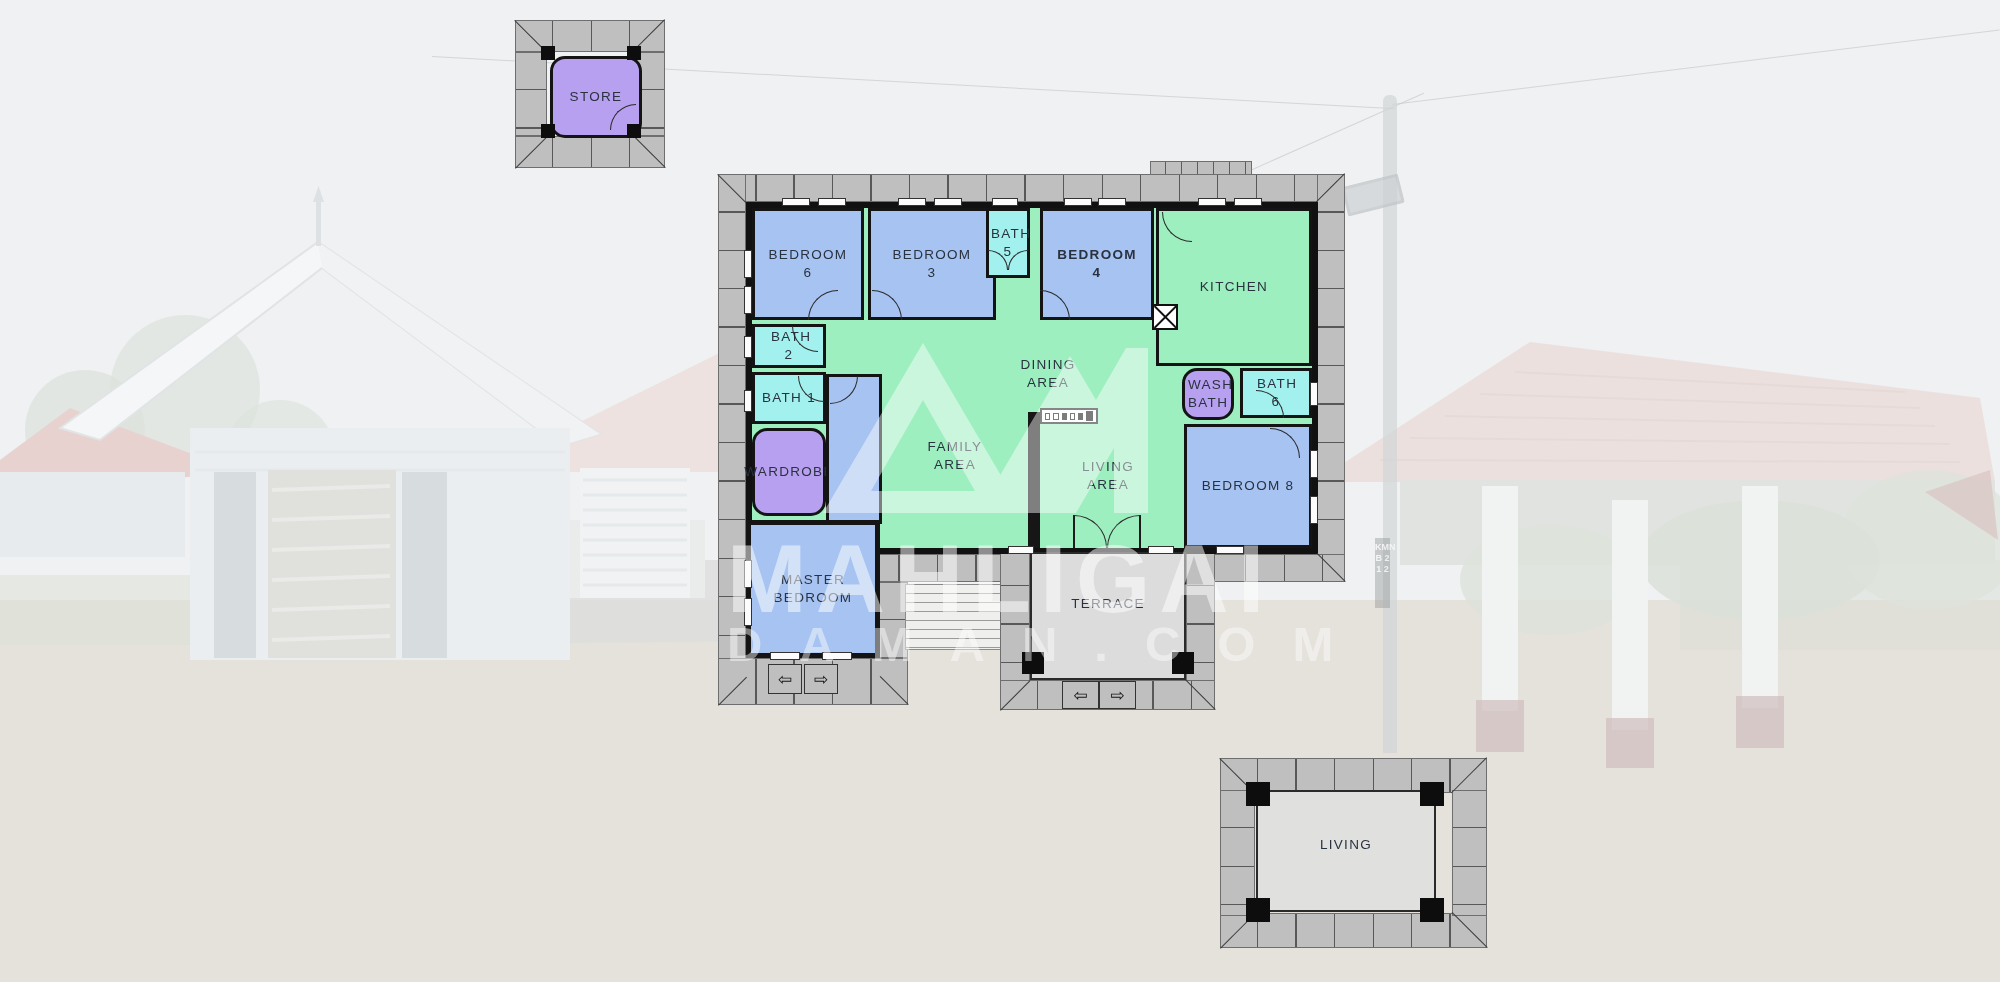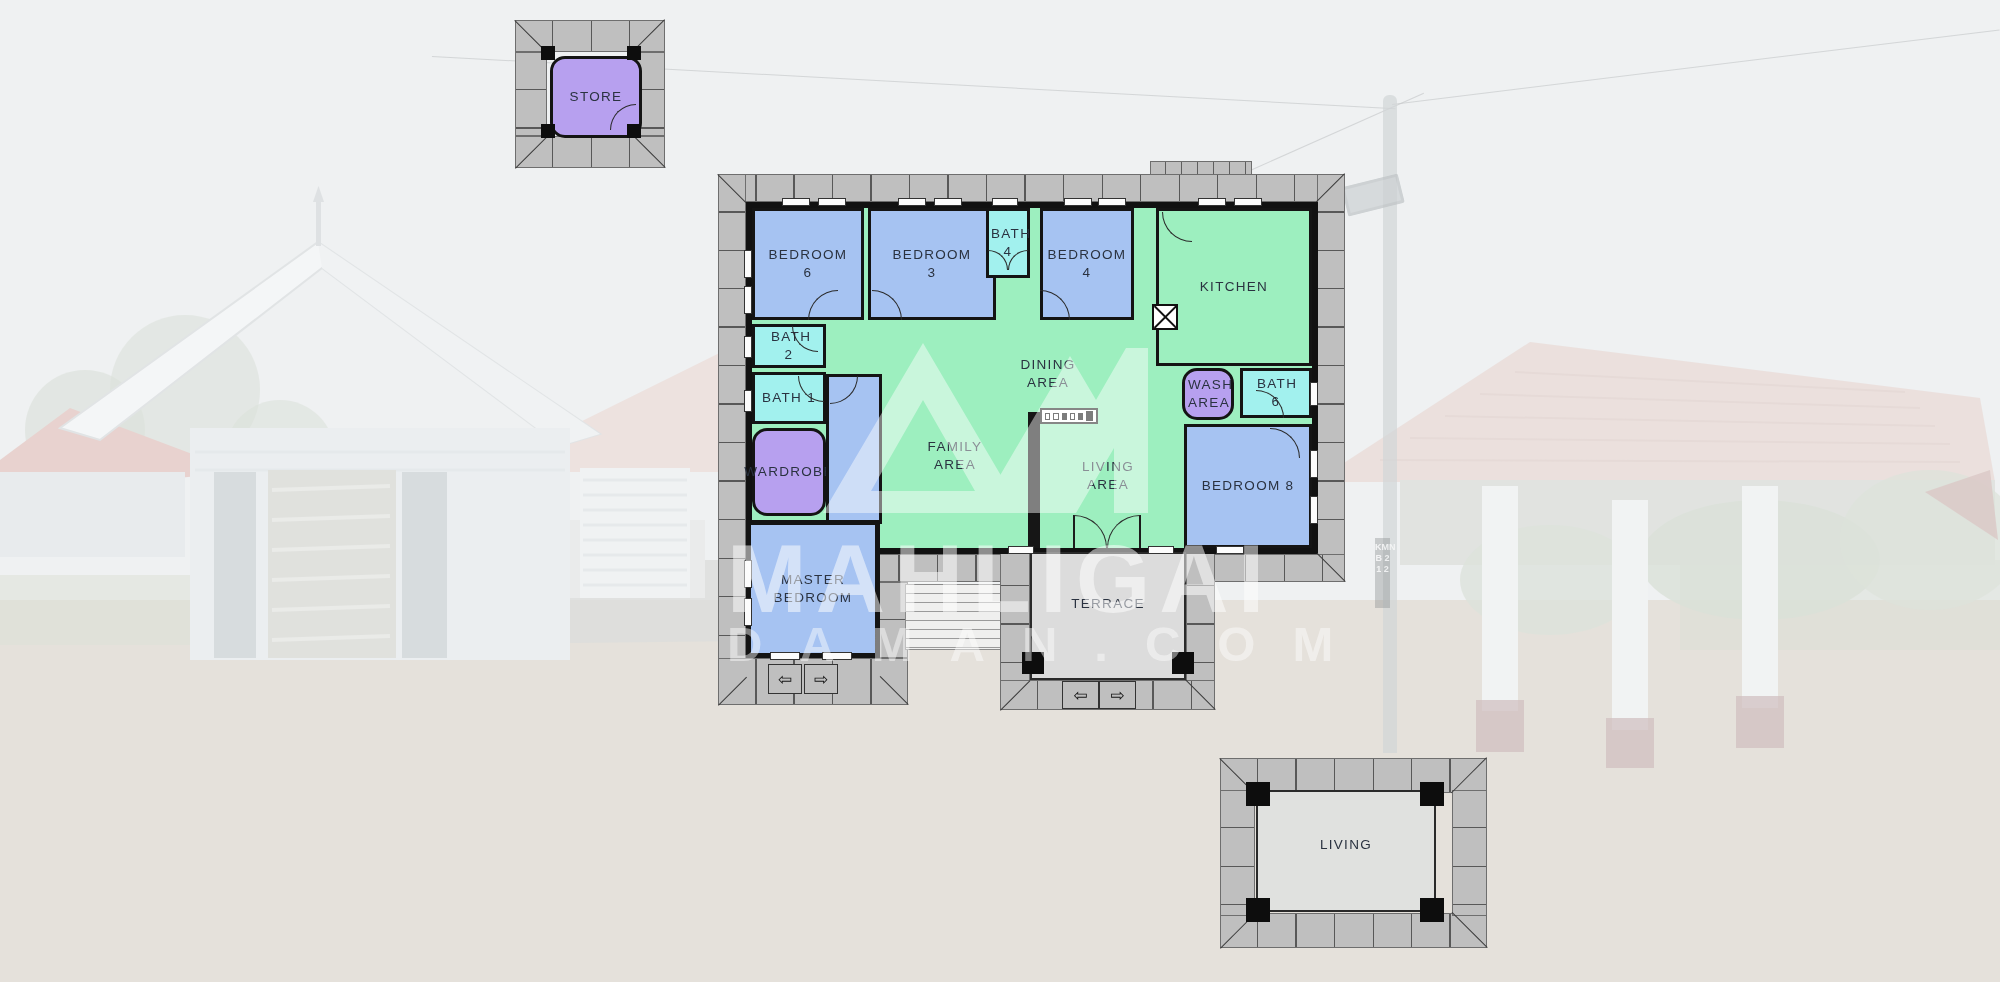--- a/index.html
+++ b/index.html
@@ -171,43 +171,43 @@
 
     <div class="base fill-green z-room" style="left:746px;top:202px;width:572px;height:352px;"></div>
 
     <div class="room fill-bed z-room" style="left:752px;top:208px;width:112px;height:112px;">
       <span style="width:90px;">BEDROOM 6</span>
       </div>
     <div class="room fill-bed z-room" style="left:868px;top:208px;width:128px;height:112px;">
       <span style="width:90px;">BEDROOM 3</span>
       </div>
     <div class="room fill-bath z-room" style="left:986px;top:208px;width:44px;height:70px;">
-      <span style="width:34px;">BATH 4</span>
-      </div>
-    <div class="room fill-bed z-room" style="left:1040px;top:208px;width:94px;height:112px;">
+      <span style="width:34px;">BATH 5</span>
+      </div>
+    <div class="room fill-bed z-room" style="left:1040px;top:208px;width:114px;height:112px;font-weight:bold;">
       <span style="width:92px;">BEDROOM 4</span>
       </div>
     <div class="room fill-green z-room" style="left:1156px;top:208px;width:156px;height:158px;">
       <span>KITCHEN</span>
       </div>
     <div class="room fill-bath z-room" style="left:752px;top:324px;width:74px;height:44px;">
       <span style="width:36px;">BATH 2</span>
       </div>
     <div class="room fill-bath z-room" style="left:752px;top:372px;width:74px;height:52px;">
       <span>BATH 1</span>
       </div>
     <div class="room fill-purple z-room" style="left:752px;top:428px;width:74px;height:88px;">
       <span>WARDROBE</span>
       </div>
     <div class="room fill-bed z-room" style="left:826px;top:374px;width:56px;height:150px;border-bottom:none;"></div>
     <div class="room fill-bed z-room" style="left:746px;top:520px;width:134px;height:138px;border-width:5px;">
       <span style="width:90px;">MASTER BEDROOM</span>
       </div>
     <div class="room fill-purple z-room" style="left:1182px;top:368px;width:52px;height:52px;">
-      <span style="width:40px;">WASH AREA</span>
+      <span style="width:40px;">WASH BATH</span>
       </div>
     <div class="room fill-bath z-room" style="left:1240px;top:368px;width:72px;height:50px;">
       <span style="width:38px;">BATH 6</span>
       </div>
     <div class="room fill-bed z-room" style="left:1184px;top:424px;width:128px;height:124px;">
       <span>BEDROOM 8</span>
       </div>
 
     <div class="lbl z-top" style="left:905px;top:438px;width:100px;height:48px;">
       <span style="width:70px;">FAMILY AREA</span>

